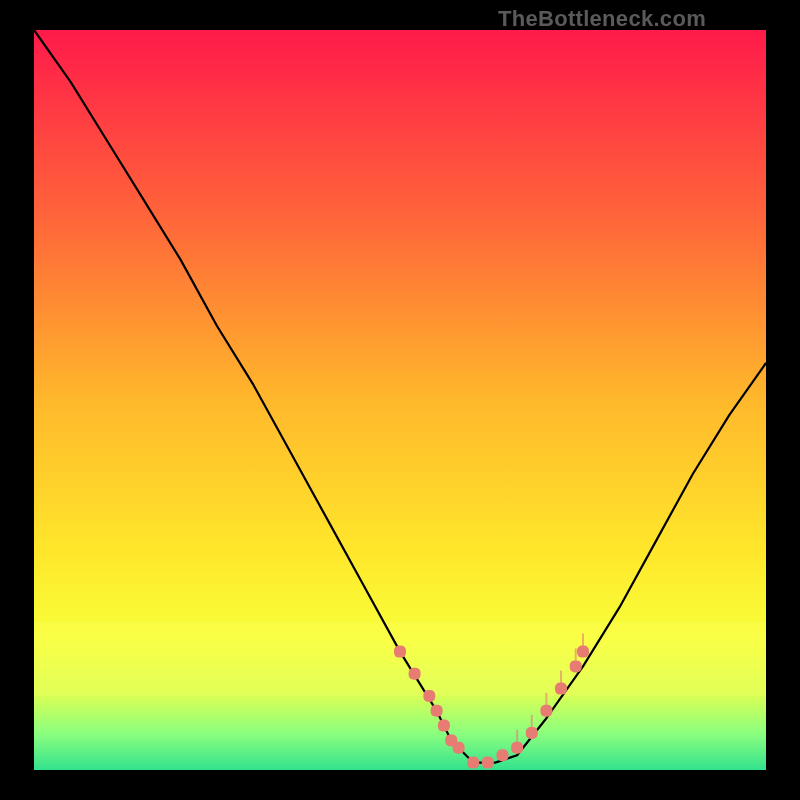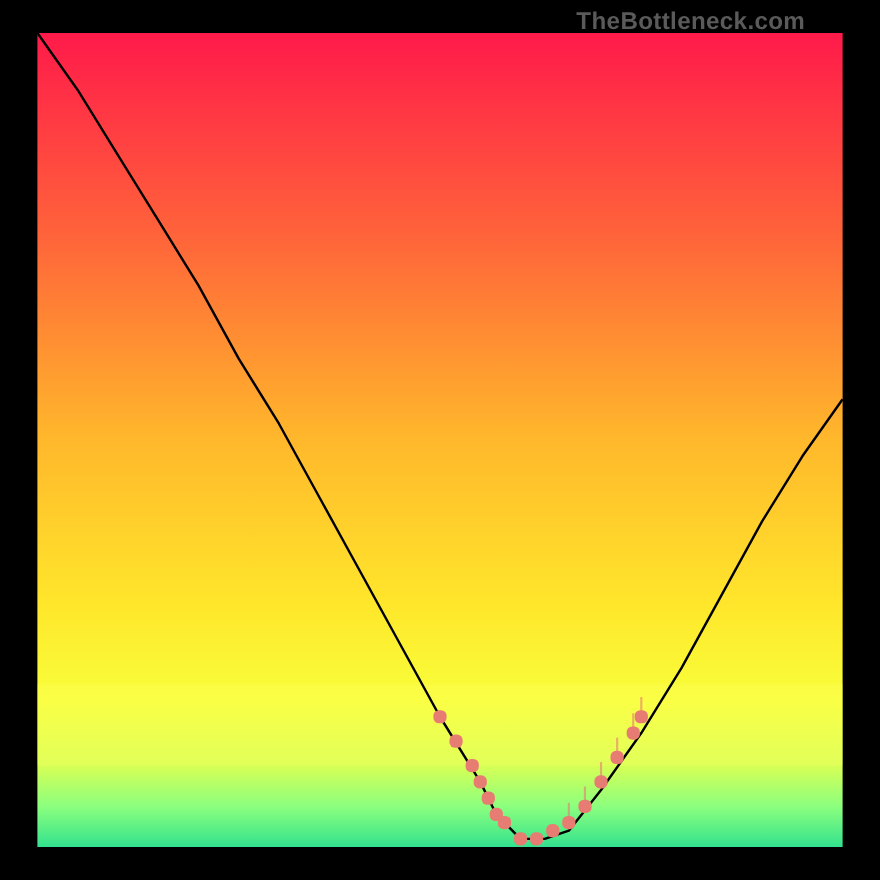--- a/index.html
+++ b/index.html
@@ -9,21 +9,20 @@
     height: 800px;
     background: #000;
     overflow: hidden;
     font-family: Arial, Helvetica, sans-serif;
   }
   .stage {
     position: relative;
     width: 716px;
     height: 800px;
     background: #000;
-    padding-left: 26px;
   }
   .watermark {
     position: absolute;
     top: 6px;
     right: 10px;
     color: #5a5a5a;
     font-size: 22px;
     font-weight: 600;
     letter-spacing: 0.3px;
     z-index: 10;

